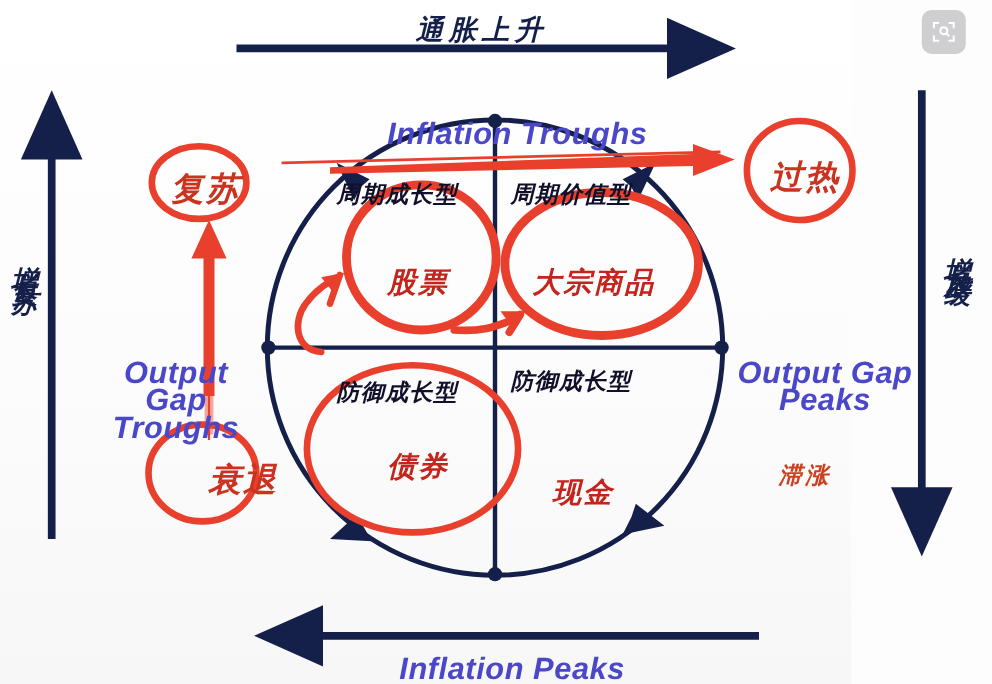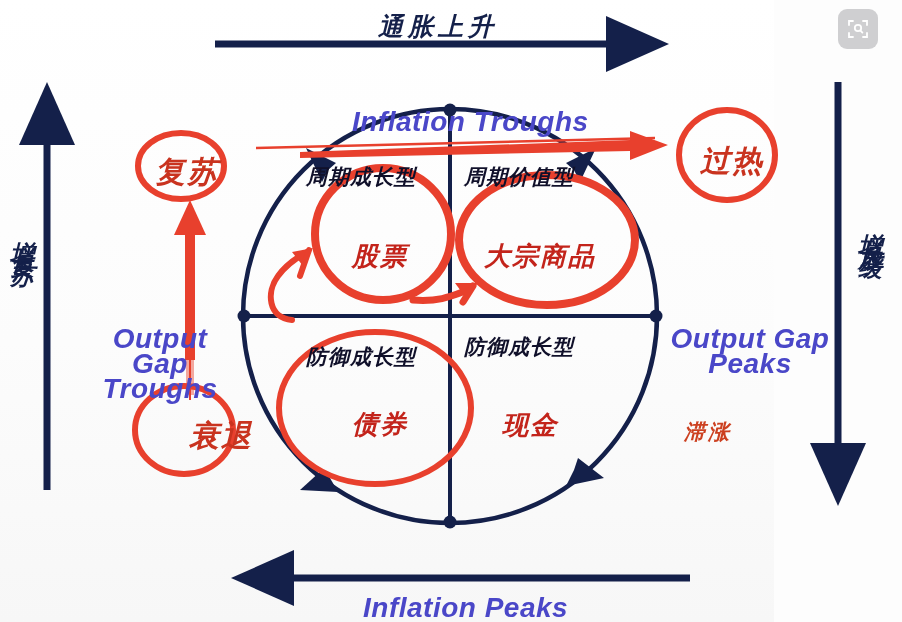--- a/index.html
+++ b/index.html
@@ -43,21 +43,21 @@
   .asset{
     font-family:"DejaVu Sans", sans-serif;
     color:#c3241b;font-weight:700;font-size:26px;letter-spacing:2px;
   }
   .phase{
     font-family:"DejaVu Sans", sans-serif;
     color:#c9331f;font-weight:700;font-size:30px;letter-spacing:2px;
   }
   .phase-plain{
     font-family:"DejaVu Sans", sans-serif;
-    color:#cc4020;font-weight:700;font-size:21px;letter-spacing:3px;
+    color:#cc4020;font-weight:700;font-size:21px;letter-spacing:3px;margin-left:24px;
   }
 
   
   #wm{
     position:absolute;top:9px;left:838px;width:40px;height:40px;
     background:rgba(150,150,155,.45);border-radius:9px;
     display:flex;align-items:center;justify-content:center;
   }
 </style>
 </head>
@@ -162,21 +162,21 @@
   <div class="txt vert-cn" style="left:858px;top:214px;">增长放缓</div>
 
   <div class="txt quad-title" style="left:464px;top:163px;">周期价值型</div>
   <div class="txt quad-title" style="left:306px;top:163px;">周期成长型</div>
   <div class="txt quad-title" style="left:306px;top:343px;">防御成长型</div>
   <div class="txt quad-title" style="left:464px;top:333px;">防御成长型</div>
 
   <div class="txt asset" style="left:352px;top:239px;">股票</div>
   <div class="txt asset" style="left:484px;top:239px;">大宗商品</div>
   <div class="txt asset" style="left:352px;top:407px;text-align:center;">债券</div>
-  <div class="txt asset" style="left:502px;top:408px;">现金</div>
+  <div class="txt asset" style="left:502px;top:430px;">现金</div>
 
   <div class="txt phase" style="left:155px;top:152px;">复苏</div>
   <div class="txt phase" style="left:700px;top:141px;">过热</div>
   <div class="txt phase" style="left:157px;top:416px;margin-left:32px;">衰退</div>
   <div class="txt phase-plain" style="left:684px;top:418px;">滞涨</div>
 
   <div id="wm">
     <svg width="24" height="24" viewBox="0 0 24 24" fill="none" stroke="#ffffff" stroke-width="1.8" stroke-linecap="round">
       <path d="M3 8 V4 H7"></path>
         <path d="M17 4 H21 V8"></path>

